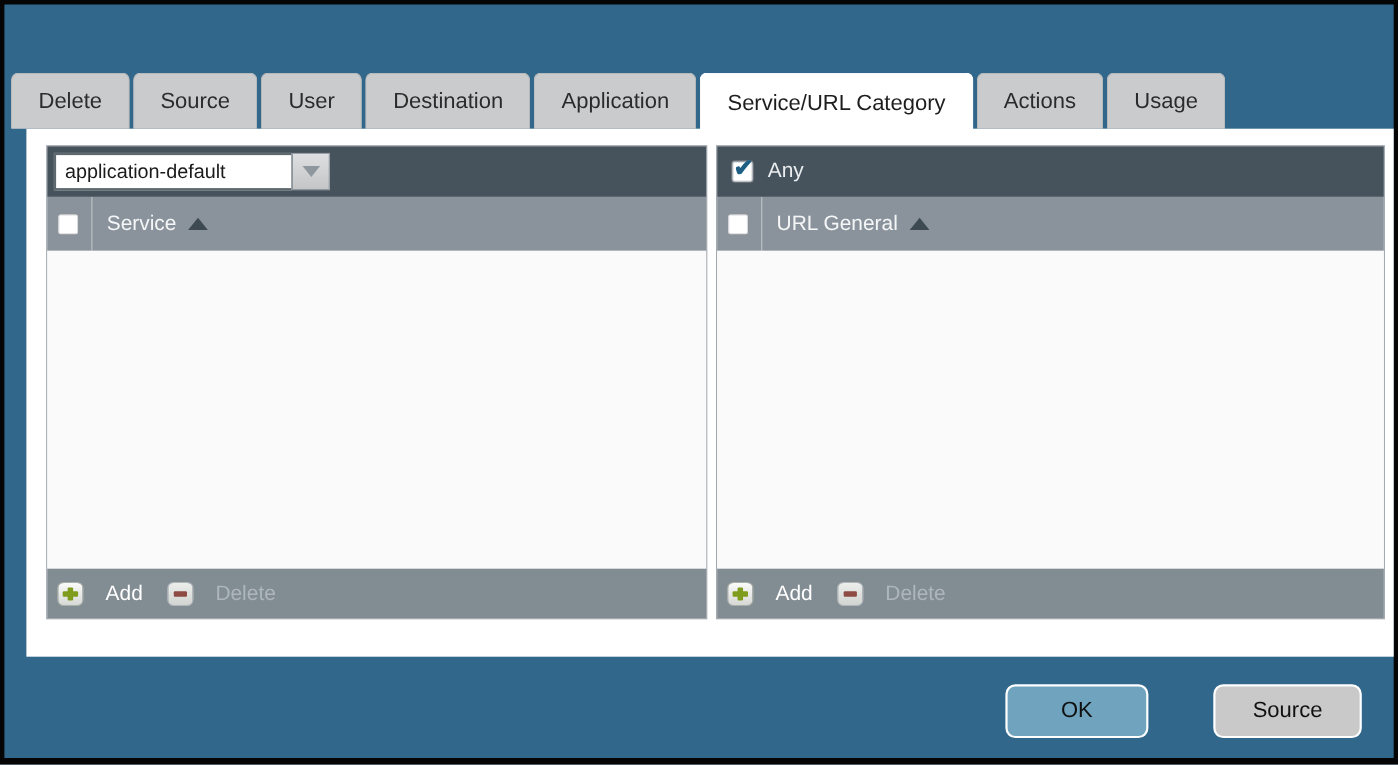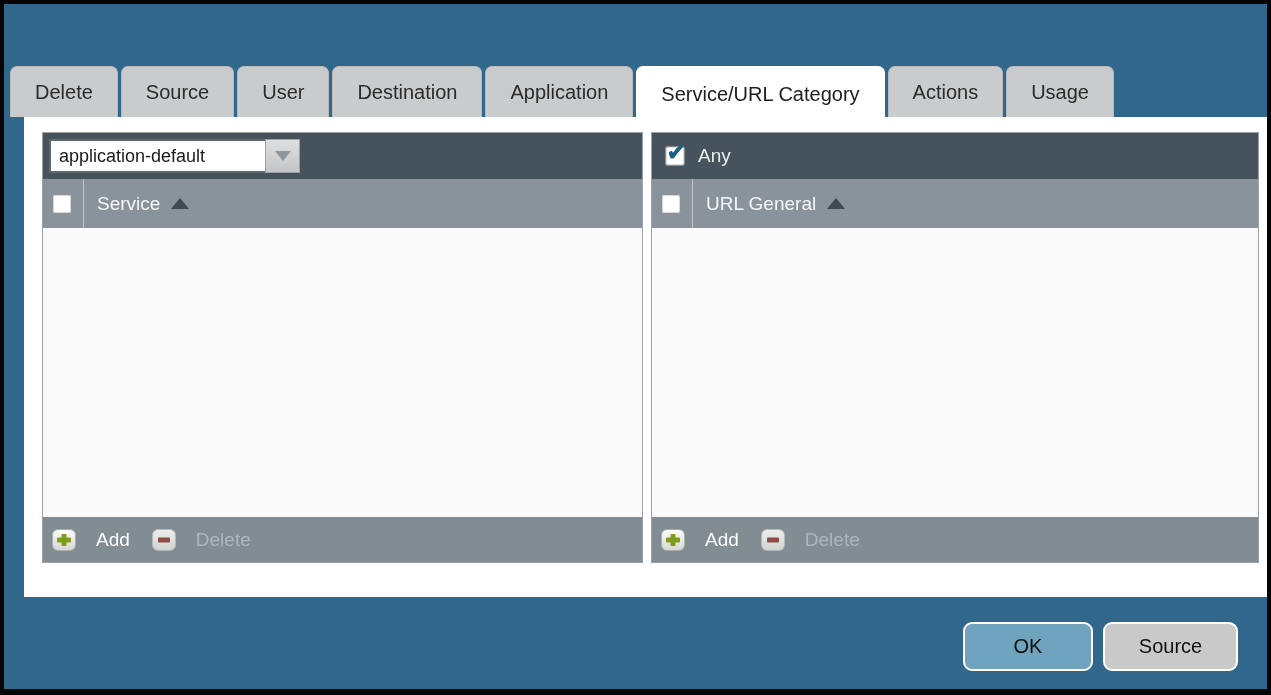--- a/index.html
+++ b/index.html
@@ -154,21 +154,21 @@
   .mini-icon.minus::before { display:none; }
   .mini-icon.minus::after  { top:50%; left:5px; right:5px; height:5px; transform:translateY(-50%); background:#8E4B44; }
 
   
   .btn {
     position:absolute; top:618px; height:49px;
     border:2px solid #ffffff; border-radius:9px;
     font-family:"Liberation Sans", sans-serif;
     font-size:20px; color:#101010; cursor:pointer;
   }
-  .btn-ok     { left:959px;  width:130px; background:#6FA3BE; }
+  .btn-ok     { left:910px;  width:130px; background:#6FA3BE; }
   .btn-cancel { left:1099px; width:135px; background:#C9C9C9; }
 </style>
 </head>
 <body>
 
 <div class="dialog">
 
 
   <div class="tabs">
     <div class="tab">

